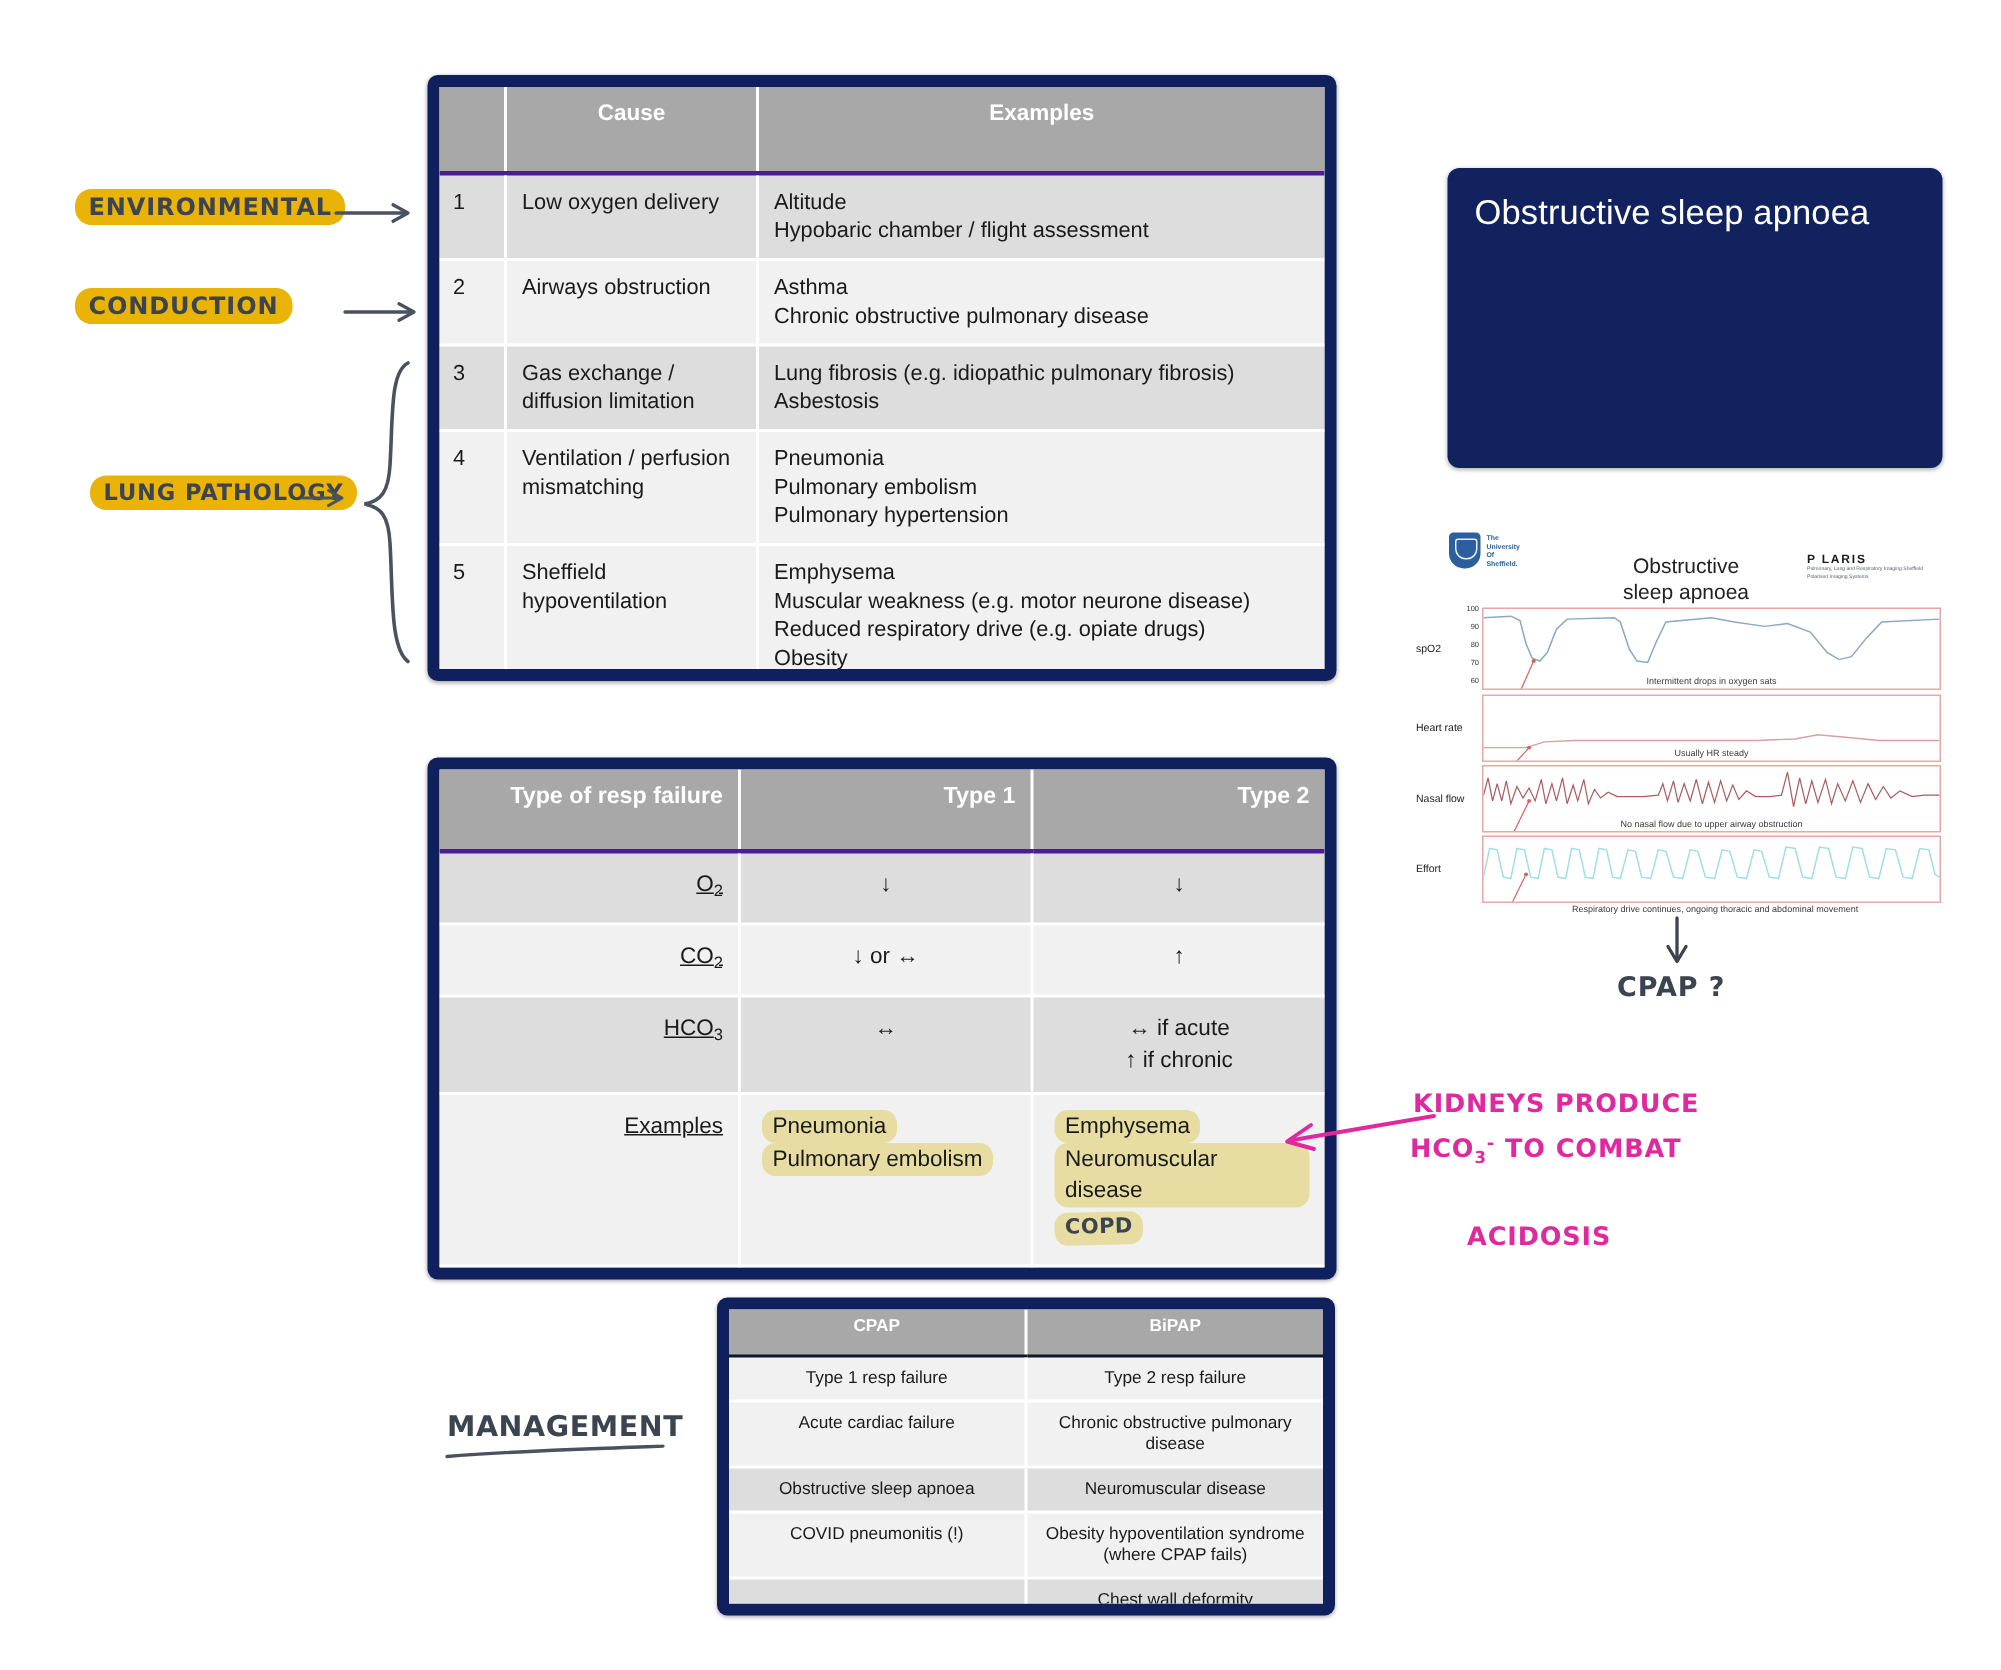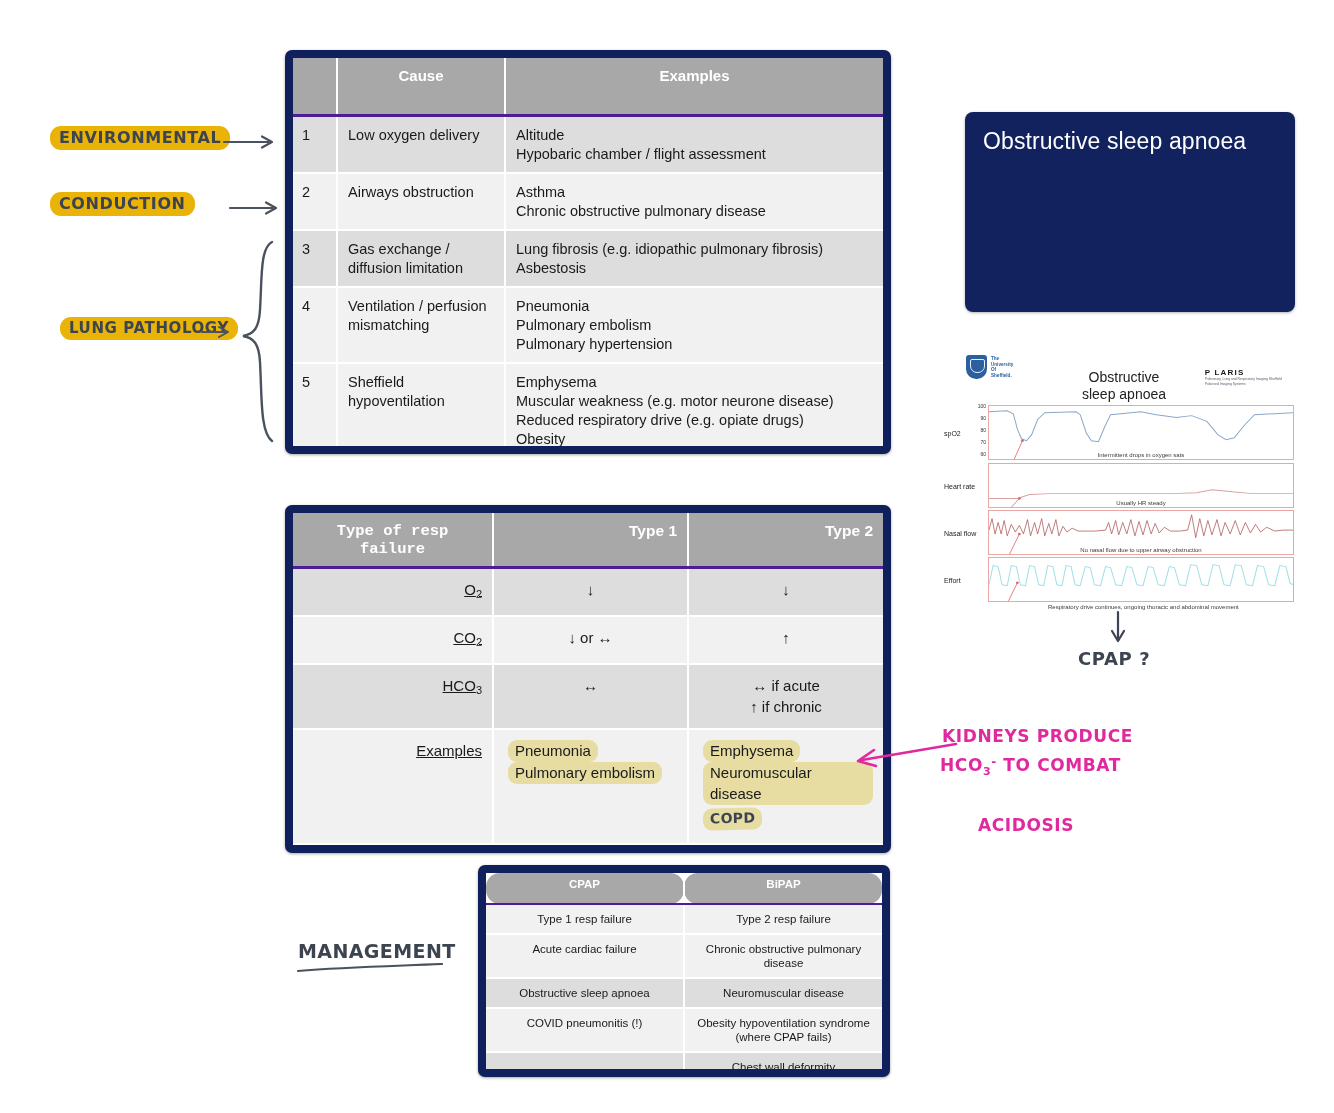--- a/index.html
+++ b/index.html
@@ -24,34 +24,34 @@
   #t1{left:285px;top:50px;width:606px;height:404px;}
   #t1 th,#t1 td{font-size:14.5px;line-height:19px;}
   #t1 th{height:48px;padding:8px 6px 0 6px;text-align:center;font-size:15px;}
   #t1 td{padding:9px 8px 8px 10px;}
   #t1 td.num{text-align:left;padding-left:9px;}
   #t1 col.c1{width:44px;}#t1 col.c2{width:168px;}
 
   
   #t2{left:285px;top:505px;width:606px;height:348px;}
   #t2 th{height:44px;padding:9px 10px 0 10px;font-size:15.5px;text-align:right;}
-  #t2 th.lead{text-align:center;font-family:Liberation Mono, monospace;}
+  #t2 th.lead{text-align:right;}
   #t2 td{font-size:15px;line-height:21px;padding:10px 10px 8px 10px;text-align:center;}
   #t2 td.lead{text-align:right;text-decoration:underline;}
   #t2 col.c1{width:200px;}#t2 col.c2{width:195px;}
   .sub{font-size:11px;vertical-align:-3px;}
   .hl{background:#e7ddA3;border-radius:9px;padding:0 7px 1px 7px;display:inline-block;}
   .hl-hand{background:#e7ddA3;border-radius:9px;padding:0 7px 1px 7px;display:inline-block;
            font-family:"DejaVu Sans",sans-serif;font-weight:bold;font-size:14px;
            letter-spacing:.3px;color:#3c4450;transform:rotate(-1.2deg);}
 
   
   #t3{left:478px;top:865px;width:412px;height:212px;}
   #t3 th{height:20px;padding:5px 4px 5px 4px;font-size:11.5px;text-align:center;
-         border-bottom:2px solid #4c1d95;border-radius:14px;}
+         border-bottom:2px solid #0f172a;}
   #t3 td{font-size:11.5px;line-height:14px;padding:7px 6px 7px 6px;text-align:center;}
   #t3 col.c1{width:198px;}
 
   
   #osa{left:965px;top:112px;width:330px;height:200px;background:#11225f;border-radius:8px;
        box-shadow:0 1px 3px rgba(0,0,0,.3);color:#ffffff;}
   #osa h2{margin:0;padding:16px 18px 4px 18px;font-size:23px;font-weight:normal;letter-spacing:.1px;}
   #osa ul{margin:0;padding:6px 16px 0 30px;list-style:none;}
   #osa li{position:relative;font-size:14.5px;line-height:19.5px;margin-bottom:8px;}
   #osa li:before{content:"\2022";position:absolute;left:-13px;top:-1px;font-size:13px;}

